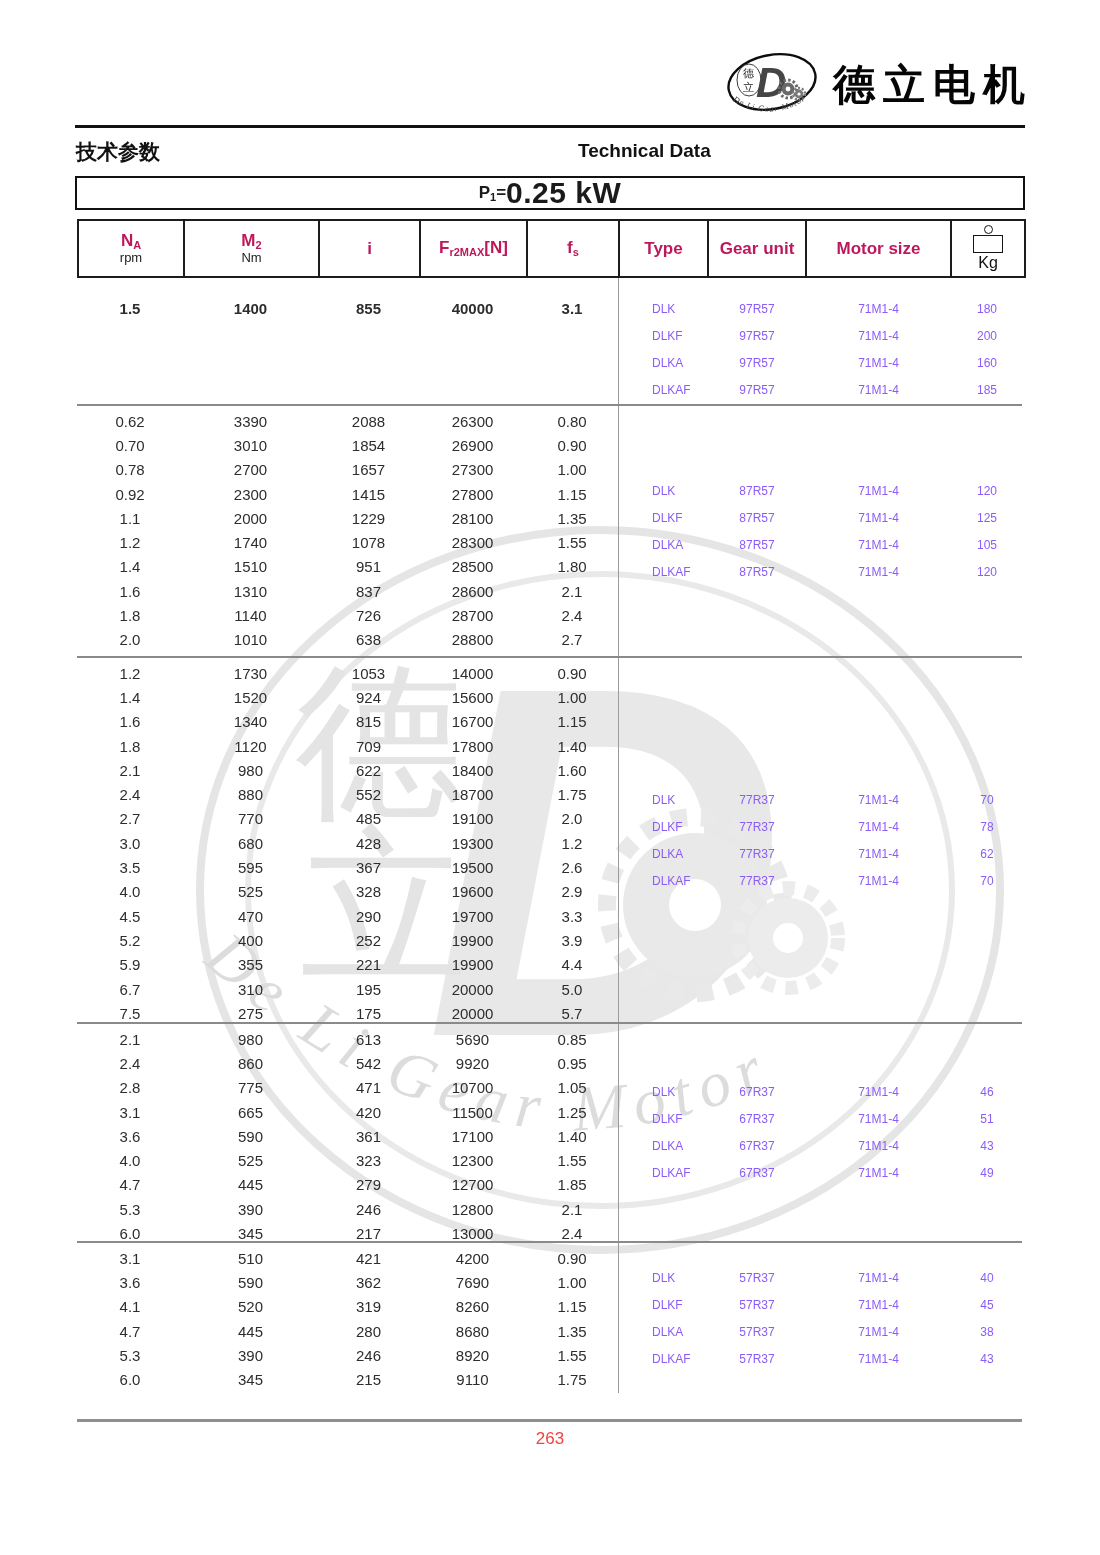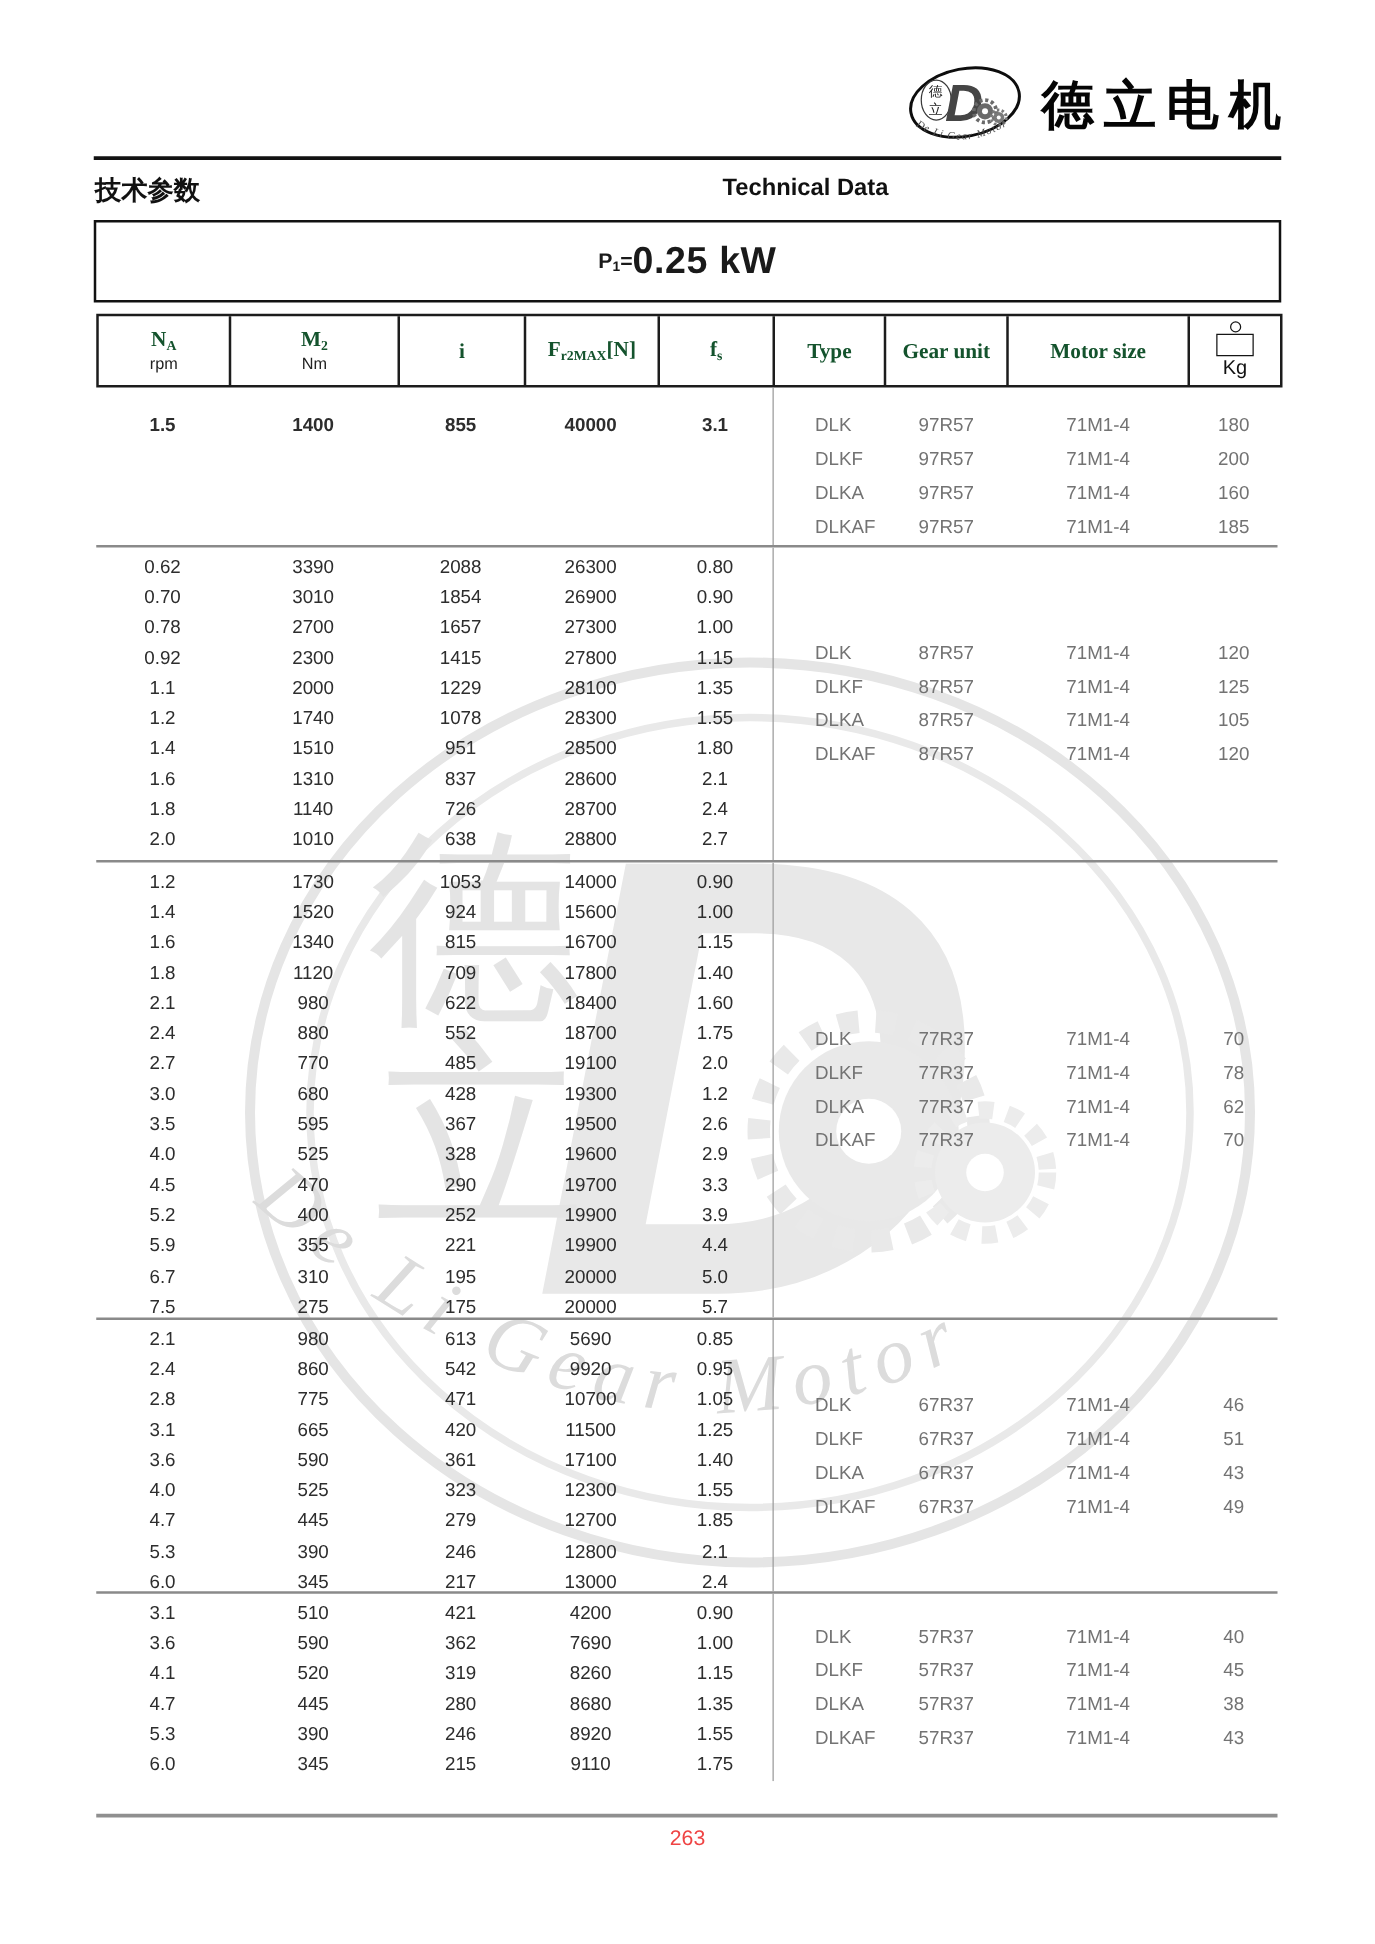--- a/index.html
+++ b/index.html
@@ -17,59 +17,59 @@
     letter-spacing:8px; color:#050505; line-height:1; margin-right:-8px; white-space:nowrap;
   }
   .header-rule { height:3px; background:#121212; margin-top:3px; }
 
   .title-row { position:relative; height:48px; }
   .title-cn { position:absolute; left:1px; top:10px; font-size:21px; font-weight:bold; color:#111; }
   .title-en { position:absolute; left:503px; top:12px; font-size:19px; font-weight:bold; color:#111; }
 
   
   .power-box {
-    box-sizing:border-box; width:950px; height:66px; border:2px solid #111;
+    box-sizing:border-box; width:950px; height:34px; border:2px solid #111;
     display:flex; align-items:center; justify-content:center;
   }
   .power-box .p-label { font-size:17px; font-weight:bold; }
   .power-box .p-label sub { font-size:11px; vertical-align:-3px; }
   .power-box .p-value { font-size:30px; font-weight:bold; letter-spacing:0.5px; }
 
   
   .thead {
     margin-top:9px; margin-left:2px; width:945px; height:55px; border:2px solid #1c1c1c;
     display:grid; grid-template-columns:106px 135px 101px 107px 92px 89px 98px 145px 72px;
   }
   .th {
     box-sizing:border-box; border-right:2px solid #1c1c1c;
     display:flex; flex-direction:column; align-items:center; justify-content:center; line-height:1.15;
   }
   .th:last-child { border-right:none; }
-  .th-main { font-size:17px; font-weight:bold; color:#14532d;font-family:Liberation Serif, serif; }
+  .th-main { font-size:17px; font-weight:bold; color:#be185d; }
   .th-main sub { font-size:11px; vertical-align:-3px; }
   .th-unit { font-size:13px; color:#222; }
   .weight-icon { display:flex; flex-direction:column; align-items:center; }
   .weight-knob { width:7px; height:7px; border:1.5px solid #151515; border-radius:50%; }
   .weight-body { width:28px; height:16px; border:1.5px solid #151515; margin-top:1px; }
   .kg-label { font-size:16px; color:#111; margin-top:1px; }
 
   
   .tbody { margin-left:2px; width:945px; }
   .section { display:flex; box-sizing:border-box; border-bottom:2px solid #8a8a8a; overflow:hidden; }
   .section.last { border-bottom:none; }
   .sec-left { width:541px; box-sizing:border-box; padding-top:3px; }
   .section.align-top .sec-left { padding-top:17px;font-weight:bold; }
   .sec-right {
     width:404px; box-sizing:border-box; border-left:1px solid #9b9b9b;
     display:flex; flex-direction:column; justify-content:center;
   }
   .section.align-top .sec-right { justify-content:flex-start; padding-top:17px; }
   .data-row { display:grid; grid-template-columns:106px 135px 101px 107px 92px; align-items:center; }
   .cell { text-align:center; font-size:15px; color:#2d2d2d; }
-  .type-row { display:grid; grid-template-columns:89px 98px 145px 72px; height:27px; align-items:center; font-size:15px; color:#737373; }
+  .type-row { display:grid; grid-template-columns:89px 98px 145px 72px; height:27px; align-items:center; font-size:12px; color:#8b5cf6; }
   .tcell { text-align:center; }
   .tcell.t0 { text-align:left; padding-left:33px; }
 
   
   .footer-rule { margin-top:26px; margin-left:2px; width:945px; height:3px; background:#8f8f8f; }
   .page-number { text-align:center; font-size:17px; color:#ef4444; margin-top:7px; }
 </style>
 </head>
 <body>
 

